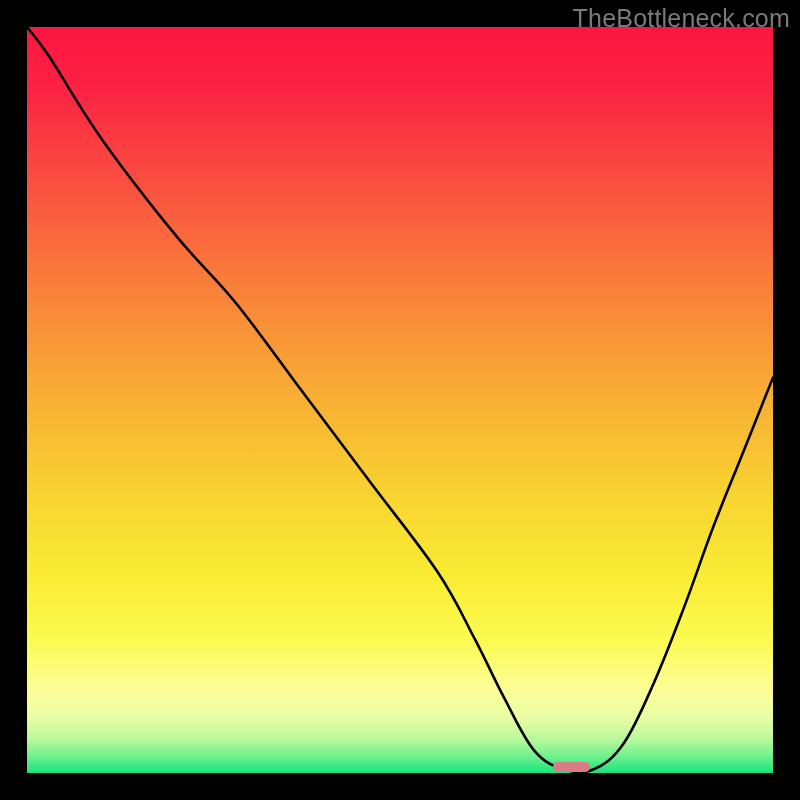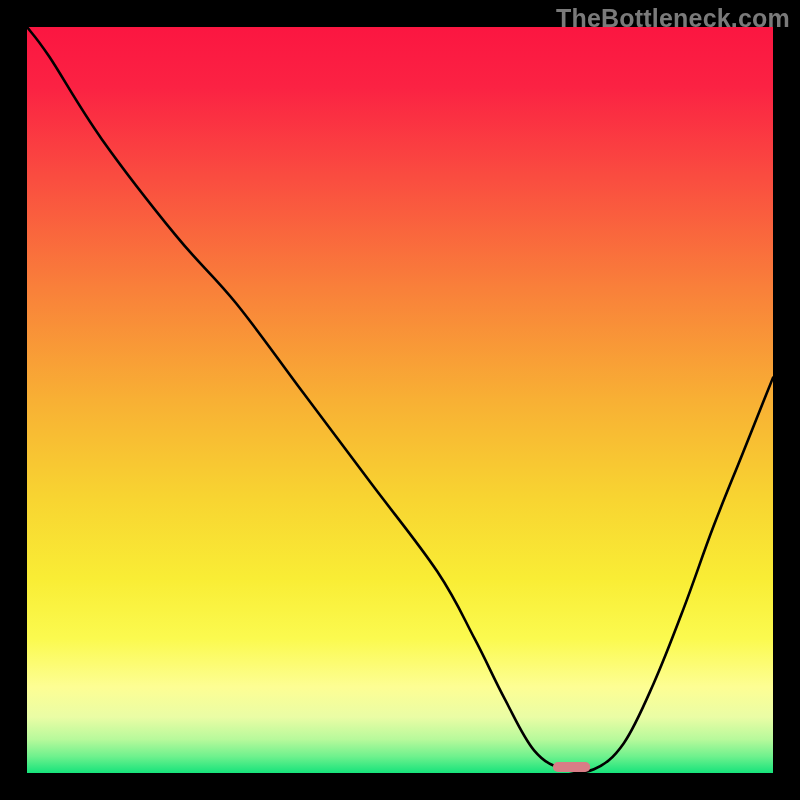--- a/index.html
+++ b/index.html
@@ -18,21 +18,21 @@
     height: 800px;
     background: #000;
   }
   .watermark {
     position: absolute;
     top: 4px;
     right: 10px;
     color: #7a7a7a;
     font-family: Arial, Helvetica, sans-serif;
     font-size: 25px;
-    font-weight: 700;
+    font-weight: 400;
     letter-spacing: 0.2px;
   }
   .plot-wrap {
     position: absolute;
     left: 27px;
     top: 27px;
     width: 746px;
     height: 746px;
     background: #000;
   }

